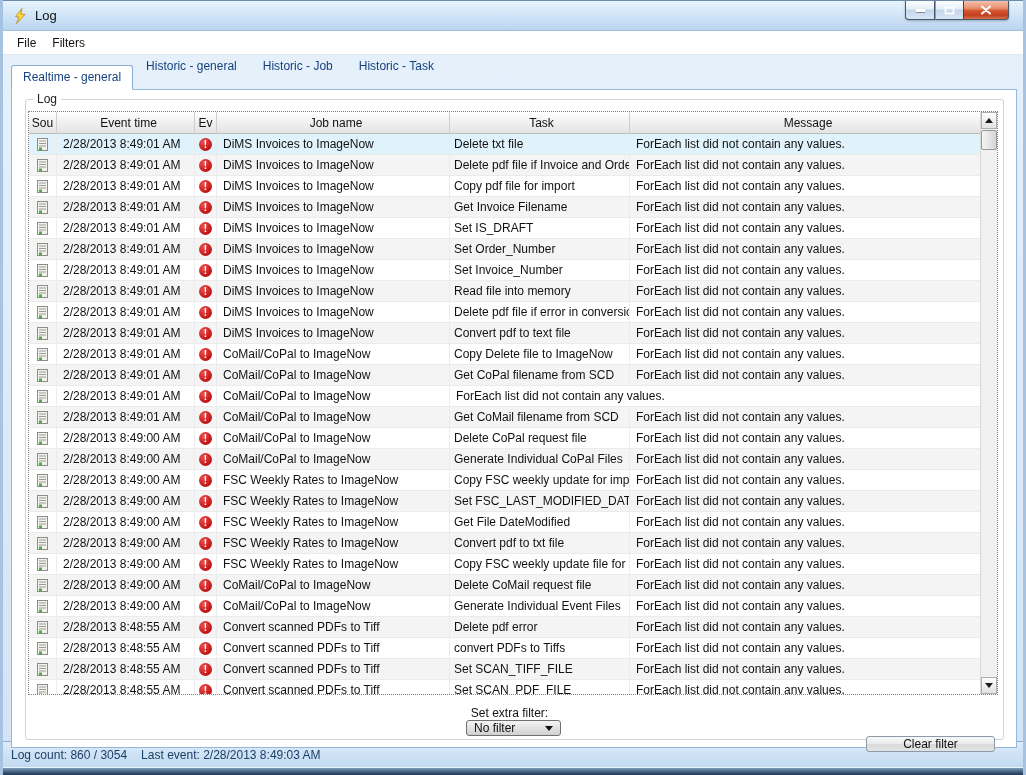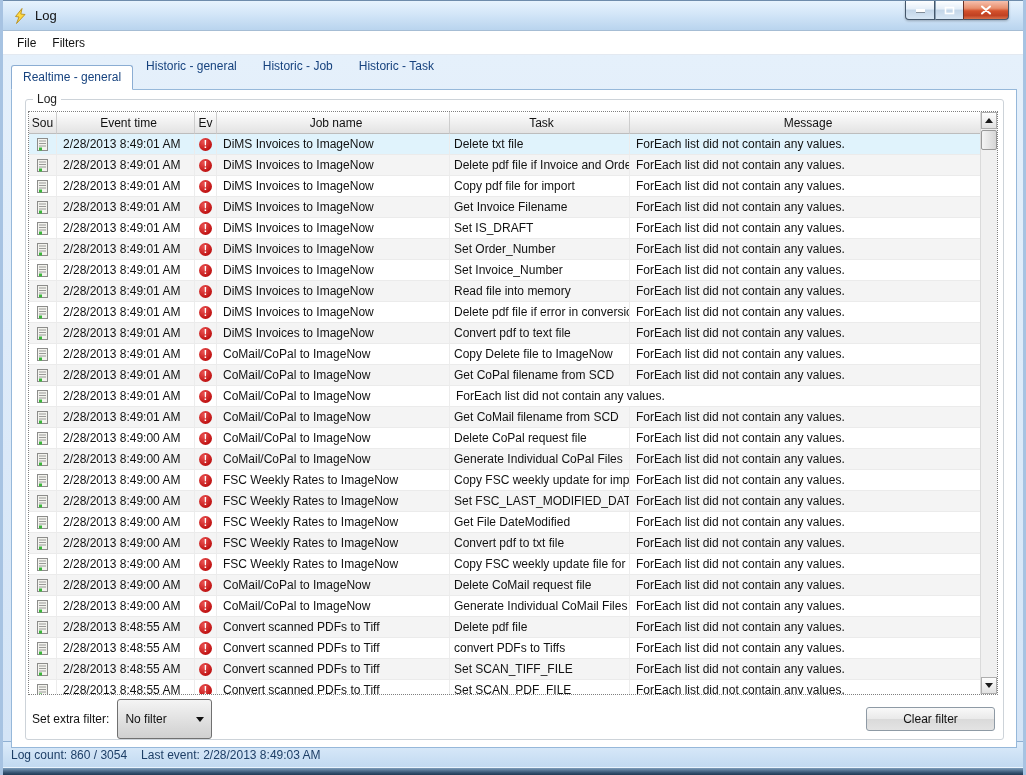--- a/index.html
+++ b/index.html
@@ -63,21 +63,21 @@
   .vscroll{ width:17px; background:#f0f0f0; border-left:1px solid #dadada; position:relative; flex:none; }
   .sb-btn{ position:absolute; left:0; width:16px; height:17px;
     background:linear-gradient(#fdfdfd,#e2e2e2); border:1px solid #aeaeae;
     display:flex; align-items:center; justify-content:center; }
   .sb-btn.up{ top:0; } .sb-btn.down{ bottom:0; }
   .sb-thumb{ position:absolute; left:0; top:18px; width:16px; height:20px; border:1px solid #989898;
     border-radius:2px; background:linear-gradient(90deg,#f4f4f4,#d6d6d6); }
   .tri-up{ width:0;height:0;border-left:4px solid transparent;border-right:4px solid transparent;border-bottom:5px solid #1a1a1a; }
   .tri-down{ width:0;height:0;border-left:4px solid transparent;border-right:4px solid transparent;border-top:5px solid #1a1a1a; }
   
-  .filterbar{ position:absolute; left:6px; right:8px; bottom:7px; height:26px; display:flex; align-items:center; }
+  .filterbar{ position:absolute; left:6px; right:8px; bottom:7px; height:26px; display:flex; align-items:center;flex-direction:column; }
   .filter-label{ font-size:12px; color:#111; margin-right:8px; }
   .combobox{ width:95px; height:40px; border:1px solid #707070; border-radius:3px;
     background:linear-gradient(#f4f4f4,#dedede 60%,#d0d0d0); display:flex; align-items:center;
     padding:0 7px; font-size:12px; color:#111; position:relative; }
   .cb-arrow{ position:absolute; right:7px; width:0; height:0;
     border-left:4px solid transparent; border-right:4px solid transparent; border-top:5px solid #111; }
   .btn-clear{ margin-left:auto; width:129px; height:24px; border:1px solid #8e9aa5; border-radius:3px;
     background:linear-gradient(#f9f9f9,#eaeaea 48%,#dadada 52%,#e3e3e3);
     font-size:12px; font-family:"Liberation Sans",sans-serif; color:#111; }
   
@@ -546,39 +546,39 @@
                       <line x1="2" y1="5.5" x2="9" y2="5.5" stroke="#9a9a98"></line>
                       <line x1="2" y1="8" x2="9" y2="8" stroke="#9a9a98"></line>
                       <rect x="2" y="9.5" width="3" height="3" fill="#3cb53c"></rect>
                     </svg>
                   </div>
                   <div class="td c-time">2/28/2013 8:49:00 AM</div>
                   <div class="td c-ev">
                     <span class="err-badge">!</span>
                   </div>
                   <div class="td c-job">CoMail/CoPal to ImageNow</div>
-                  <div class="td c-task">Generate Individual CoMail Files</div>
+                  <div class="td c-task">Generate Individual Event Files</div>
                   <div class="td c-msg">ForEach list did not contain any values.</div>
                 </div>
                 <div class="tr alt">
                   <div class="td c-sou">
                     <svg width="11" height="13" viewBox="0 0 11 13">
                       <rect x="0.5" y="0.5" width="10" height="12" fill="#f3f3ee" stroke="#8c8c8a"></rect>
                       <line x1="2" y1="3" x2="9" y2="3" stroke="#9a9a98"></line>
                       <line x1="2" y1="5.5" x2="9" y2="5.5" stroke="#9a9a98"></line>
                       <line x1="2" y1="8" x2="9" y2="8" stroke="#9a9a98"></line>
                       <rect x="2" y="9.5" width="3" height="3" fill="#3cb53c"></rect>
                     </svg>
                   </div>
                   <div class="td c-time">2/28/2013 8:48:55 AM</div>
                   <div class="td c-ev">
                     <span class="err-badge">!</span>
                   </div>
                   <div class="td c-job">Convert scanned PDFs to Tiff</div>
-                  <div class="td c-task">Delete pdf file</div>
+                  <div class="td c-task">Delete pdf error</div>
                   <div class="td c-msg">ForEach list did not contain any values.</div>
                 </div>
                 <div class="tr">
                   <div class="td c-sou">
                     <svg width="11" height="13" viewBox="0 0 11 13">
                       <rect x="0.5" y="0.5" width="10" height="12" fill="#f3f3ee" stroke="#8c8c8a"></rect>
                       <line x1="2" y1="3" x2="9" y2="3" stroke="#9a9a98"></line>
                       <line x1="2" y1="5.5" x2="9" y2="5.5" stroke="#9a9a98"></line>
                       <line x1="2" y1="8" x2="9" y2="8" stroke="#9a9a98"></line>
                       <rect x="2" y="9.5" width="3" height="3" fill="#3cb53c"></rect>

